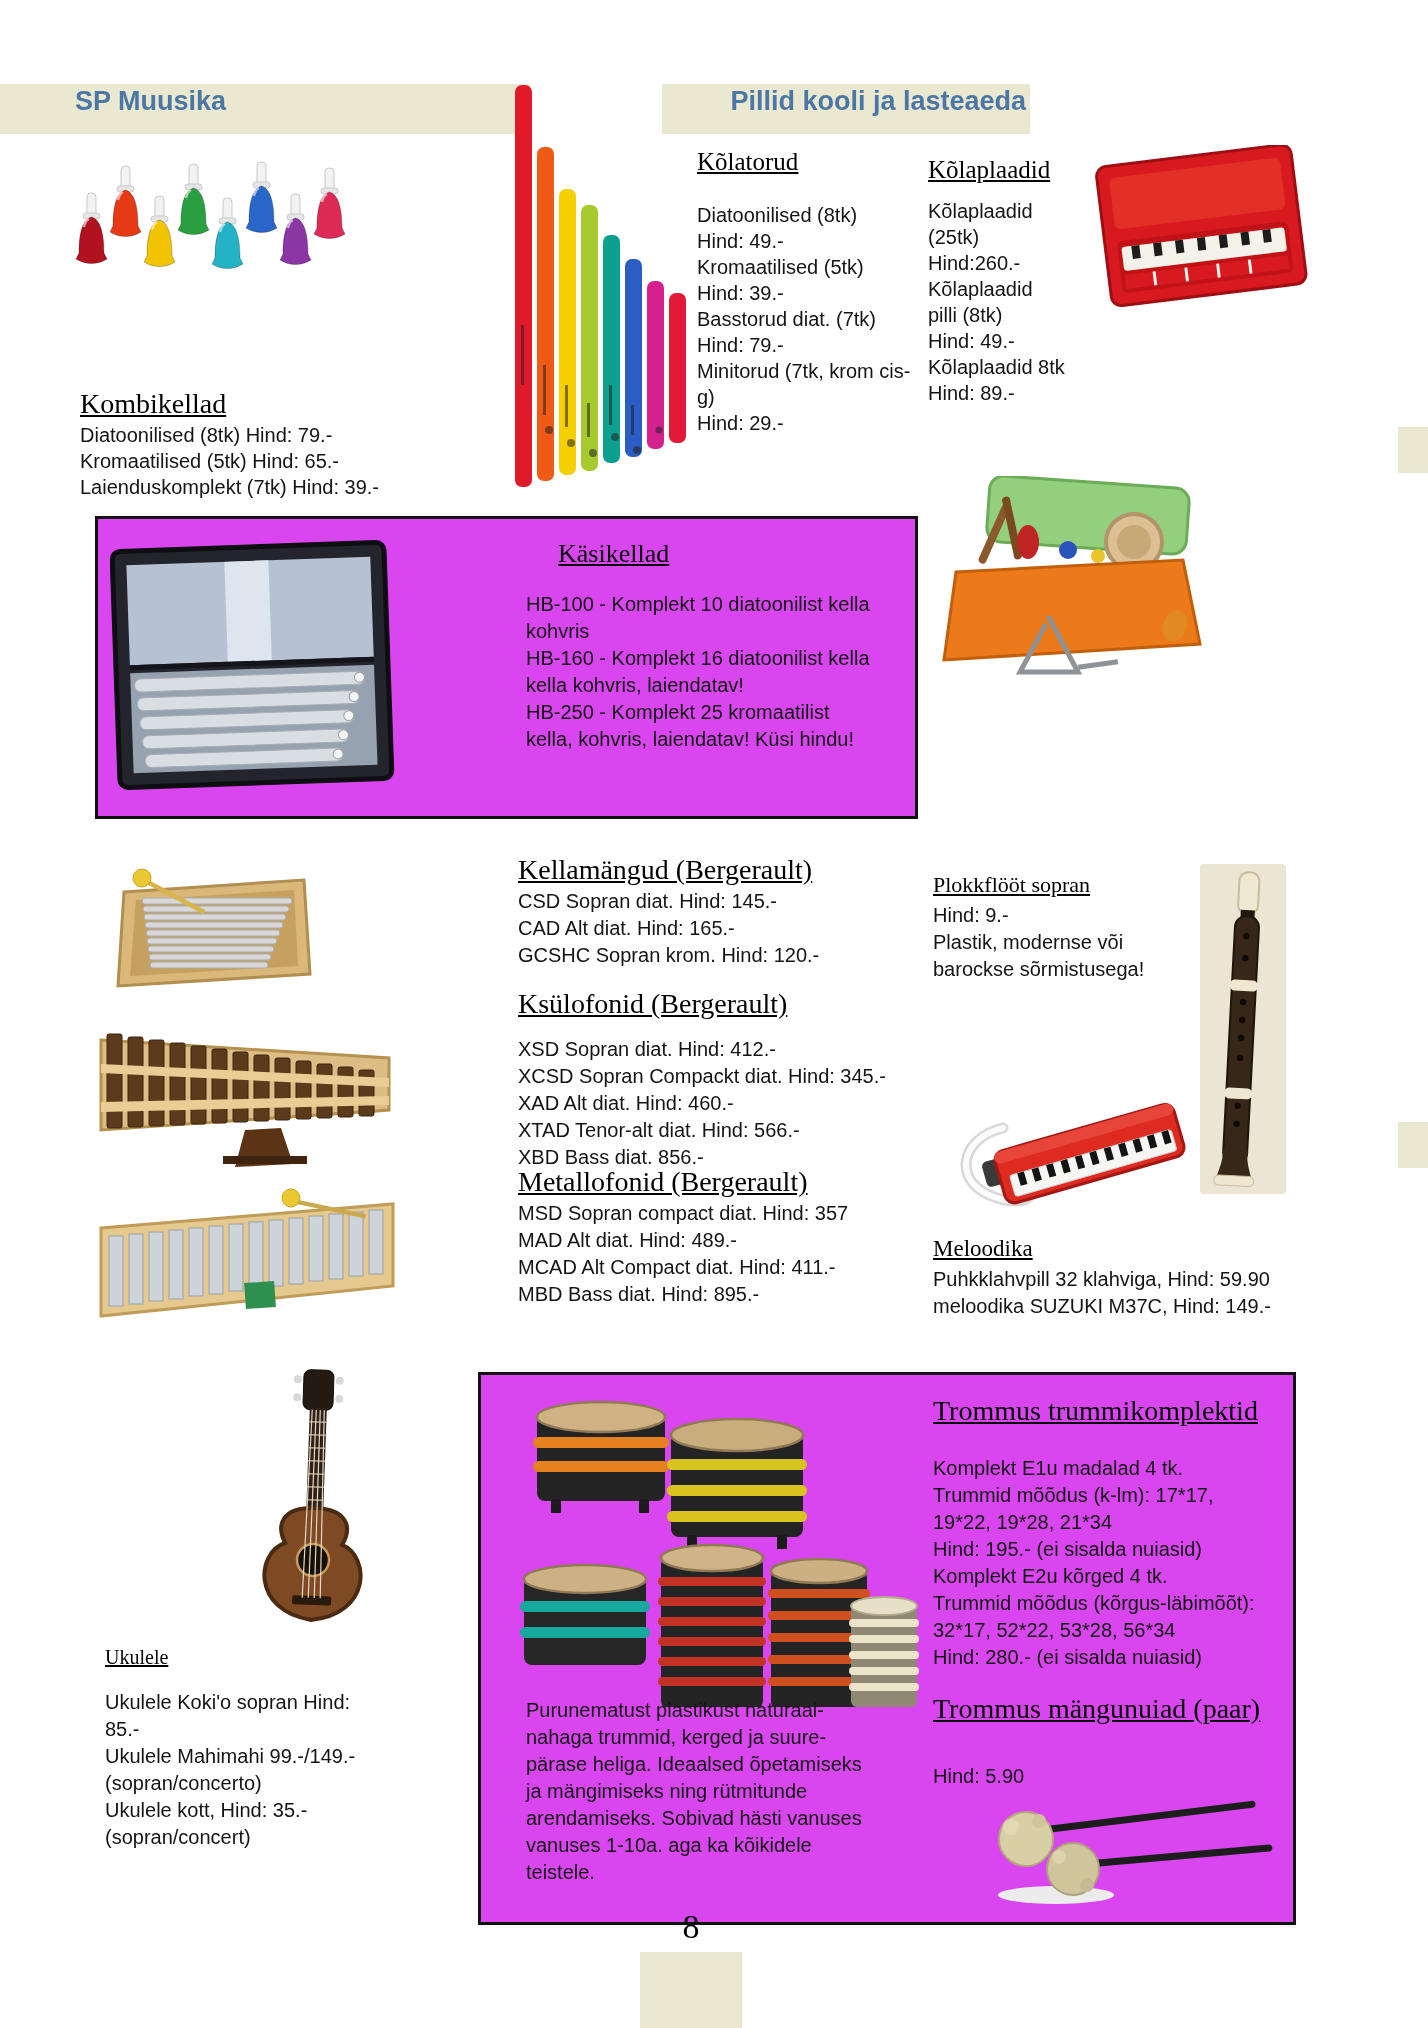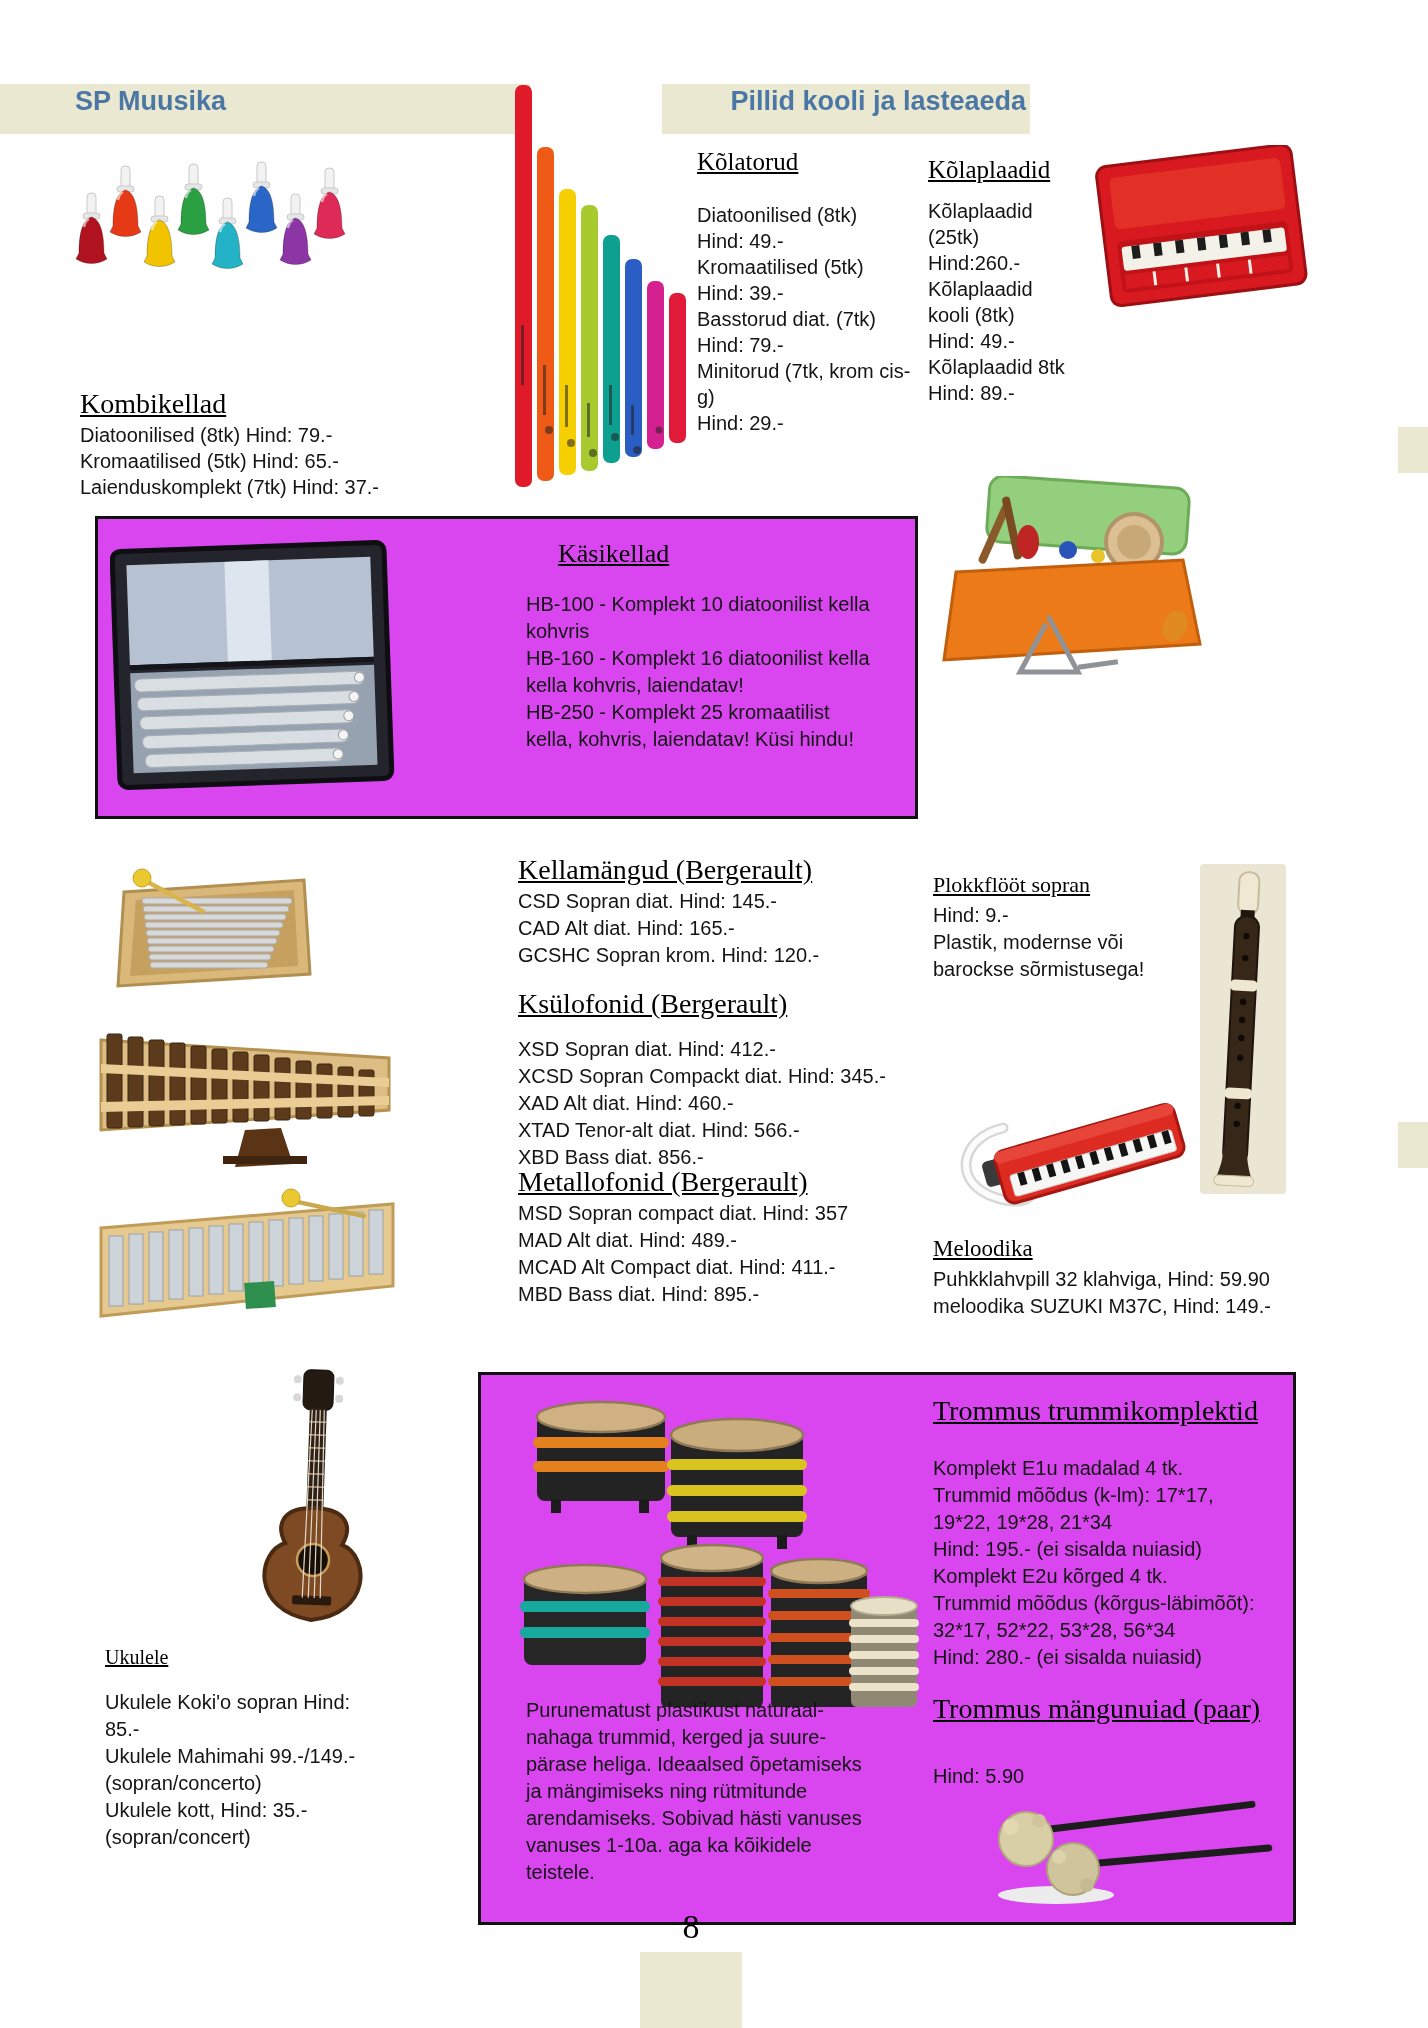--- a/index.html
+++ b/index.html
@@ -52,21 +52,21 @@
       <use href="#bell" x="210" y="56" style="color:#8c35a5"></use>
       <use href="#bell" x="244" y="30" style="color:#de2a57"></use>
     </svg>
   </div>
 
   <div class="abs" style="left:80px;top:388px;">
     <div class="t t24">Kombikellad</div>
     <div class="ls" style="margin-top:2px;">
         <div>Diatoonilised (8tk) Hind: 79.-</div>
         <div>Kromaatilised (5tk) Hind: 65.-</div>
-        <div>Laienduskomplekt (7tk) Hind: 37.-</div>
+        <div>Laienduskomplekt (7tk) Hind: 39.-</div>
       </div>
   </div>
 
   <div class="abs" style="left:515px;top:85px;">
     <svg width="185" height="410" viewBox="0 0 185 410">
       <rect x="0" y="0" width="17" height="402" rx="7" fill="#e01a28"></rect>
       <rect x="22" y="62" width="17" height="334" rx="7" fill="#ef5a17"></rect>
       <rect x="44" y="104" width="17" height="286" rx="7" fill="#f6cf00"></rect>
       <rect x="66" y="120" width="17" height="266" rx="7" fill="#a7ca2f"></rect>
       <rect x="88" y="150" width="17" height="228" rx="7" fill="#0d9f90"></rect>
@@ -105,21 +105,21 @@
       </div>
   </div>
 
   <div class="abs" style="left:928px;top:156px;">
     <div class="t t25">Kõlaplaadid</div>
     <div class="ls" style="margin-top:14px;">
         <div>Kõlaplaadid</div>
         <div>(25tk)</div>
         <div>Hind:260.-</div>
         <div>Kõlaplaadid</div>
-        <div>kooli (8tk)</div>
+        <div>pilli (8tk)</div>
         <div>Hind: 49.-</div>
         <div>Kõlaplaadid 8tk</div>
         <div>Hind: 89.-</div>
       </div>
   </div>
 
   <div class="abs" style="left:1090px;top:145px;">
     <svg width="228" height="172" viewBox="0 0 228 172">
       <g transform="rotate(-7 114 86)">
         <rect x="14" y="10" width="196" height="140" rx="10" fill="#d8191f" stroke="#9e0f14" stroke-width="3"></rect>

